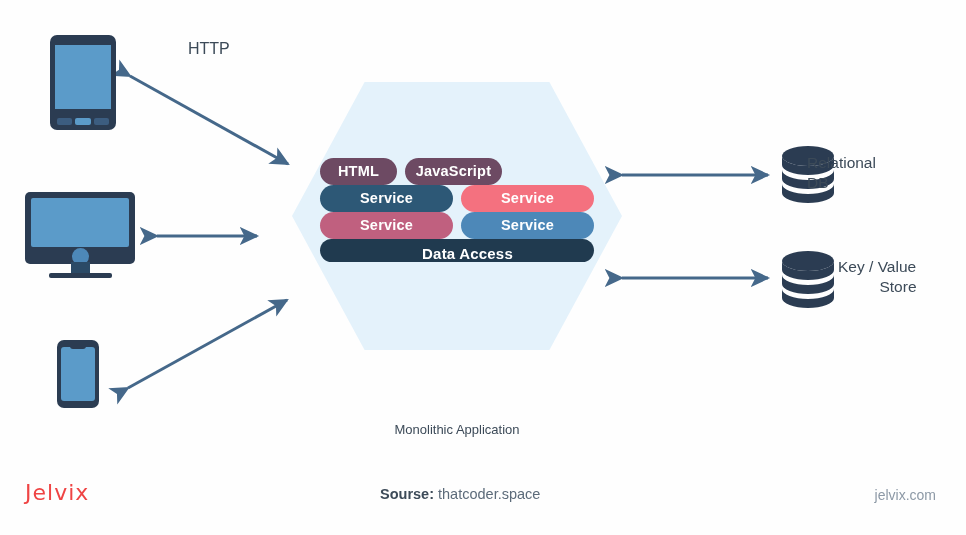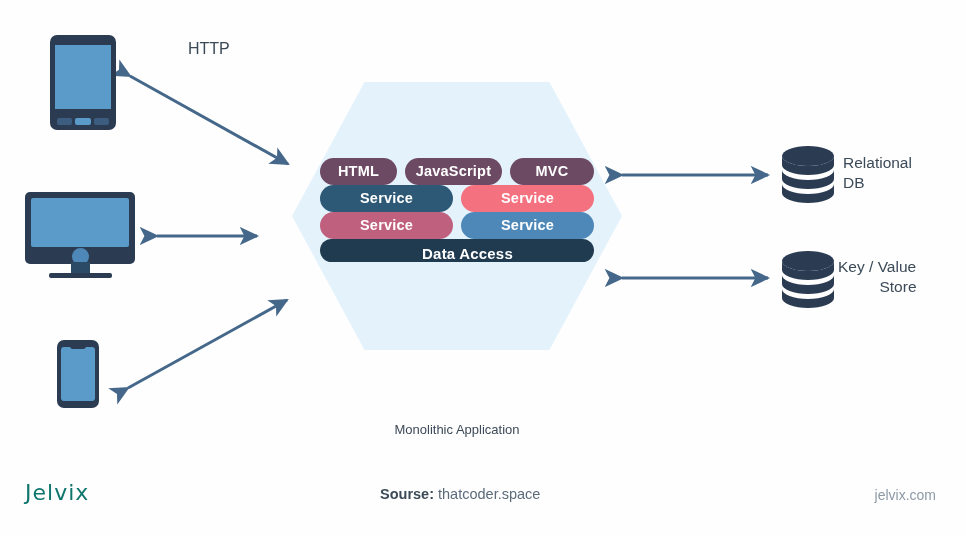--- a/index.html
+++ b/index.html
@@ -125,35 +125,35 @@
   
   .db { position: absolute; width: 56px; height: 62px; }
   .db-rel { left: 780px; top: 145px; }
   .db-kv  { left: 780px; top: 250px; }
   .db svg { display:block; }
   .db-label {
     position: absolute;
     font-size: 15.5px; color: #3c4a58; font-weight: 500;
     line-height: 20px; text-align: left;
   }
-  .db-label-rel { left: 843px; top: 153px; width: 110px; }
+  .db-label-rel { left: 807px; top: 153px; width: 110px; }
   .db-label-kv  { left: 838px; top: 257px; width: 120px; }
 
   
   .arrow-svg { position: absolute; left: 0; top: 0; width: 966px; height: 535px; pointer-events: none; }
 
   .http-label {
     position: absolute; left: 188px; top: 40px;
     font-size: 16px; color: #3c4a58; font-weight: 500;
   }
 
   
   .logo {
     position: absolute; left: 25px; top: 480px;
-    font-size: 22px; color: #0f766e;
+    font-size: 22px; color: #ef4444;
     font-family: "DejaVu Sans", sans-serif;
     letter-spacing: 1px;
   }
   .source {
     position: absolute; left: 380px; top: 486px;
     font-size: 14.5px; color: #3c4a58;
   }
   .source b { font-weight: bold; }
   .source span { color: #5c6b7a; }
   .site {
@@ -210,21 +210,20 @@
     <div class="screen"></div>
     <div class="notch"></div>
   </div>
 
   <div class="hexagon"></div>
 
   <div class="stack">
     <div class="row">
       <div class="pill pill-html">HTML</div>
       <div class="pill pill-js">JavaScript</div>
-      <div class="pill pill-mvc">MVC</div>
     </div>
     <div class="row">
       <div class="pill half pill-s1">Service</div>
       <div class="pill half pill-s2">Service</div>
     </div>
     <div class="row">
       <div class="pill half pill-s3">Service</div>
       <div class="pill half pill-s4">Service</div>
     </div>
     <div class="row">

